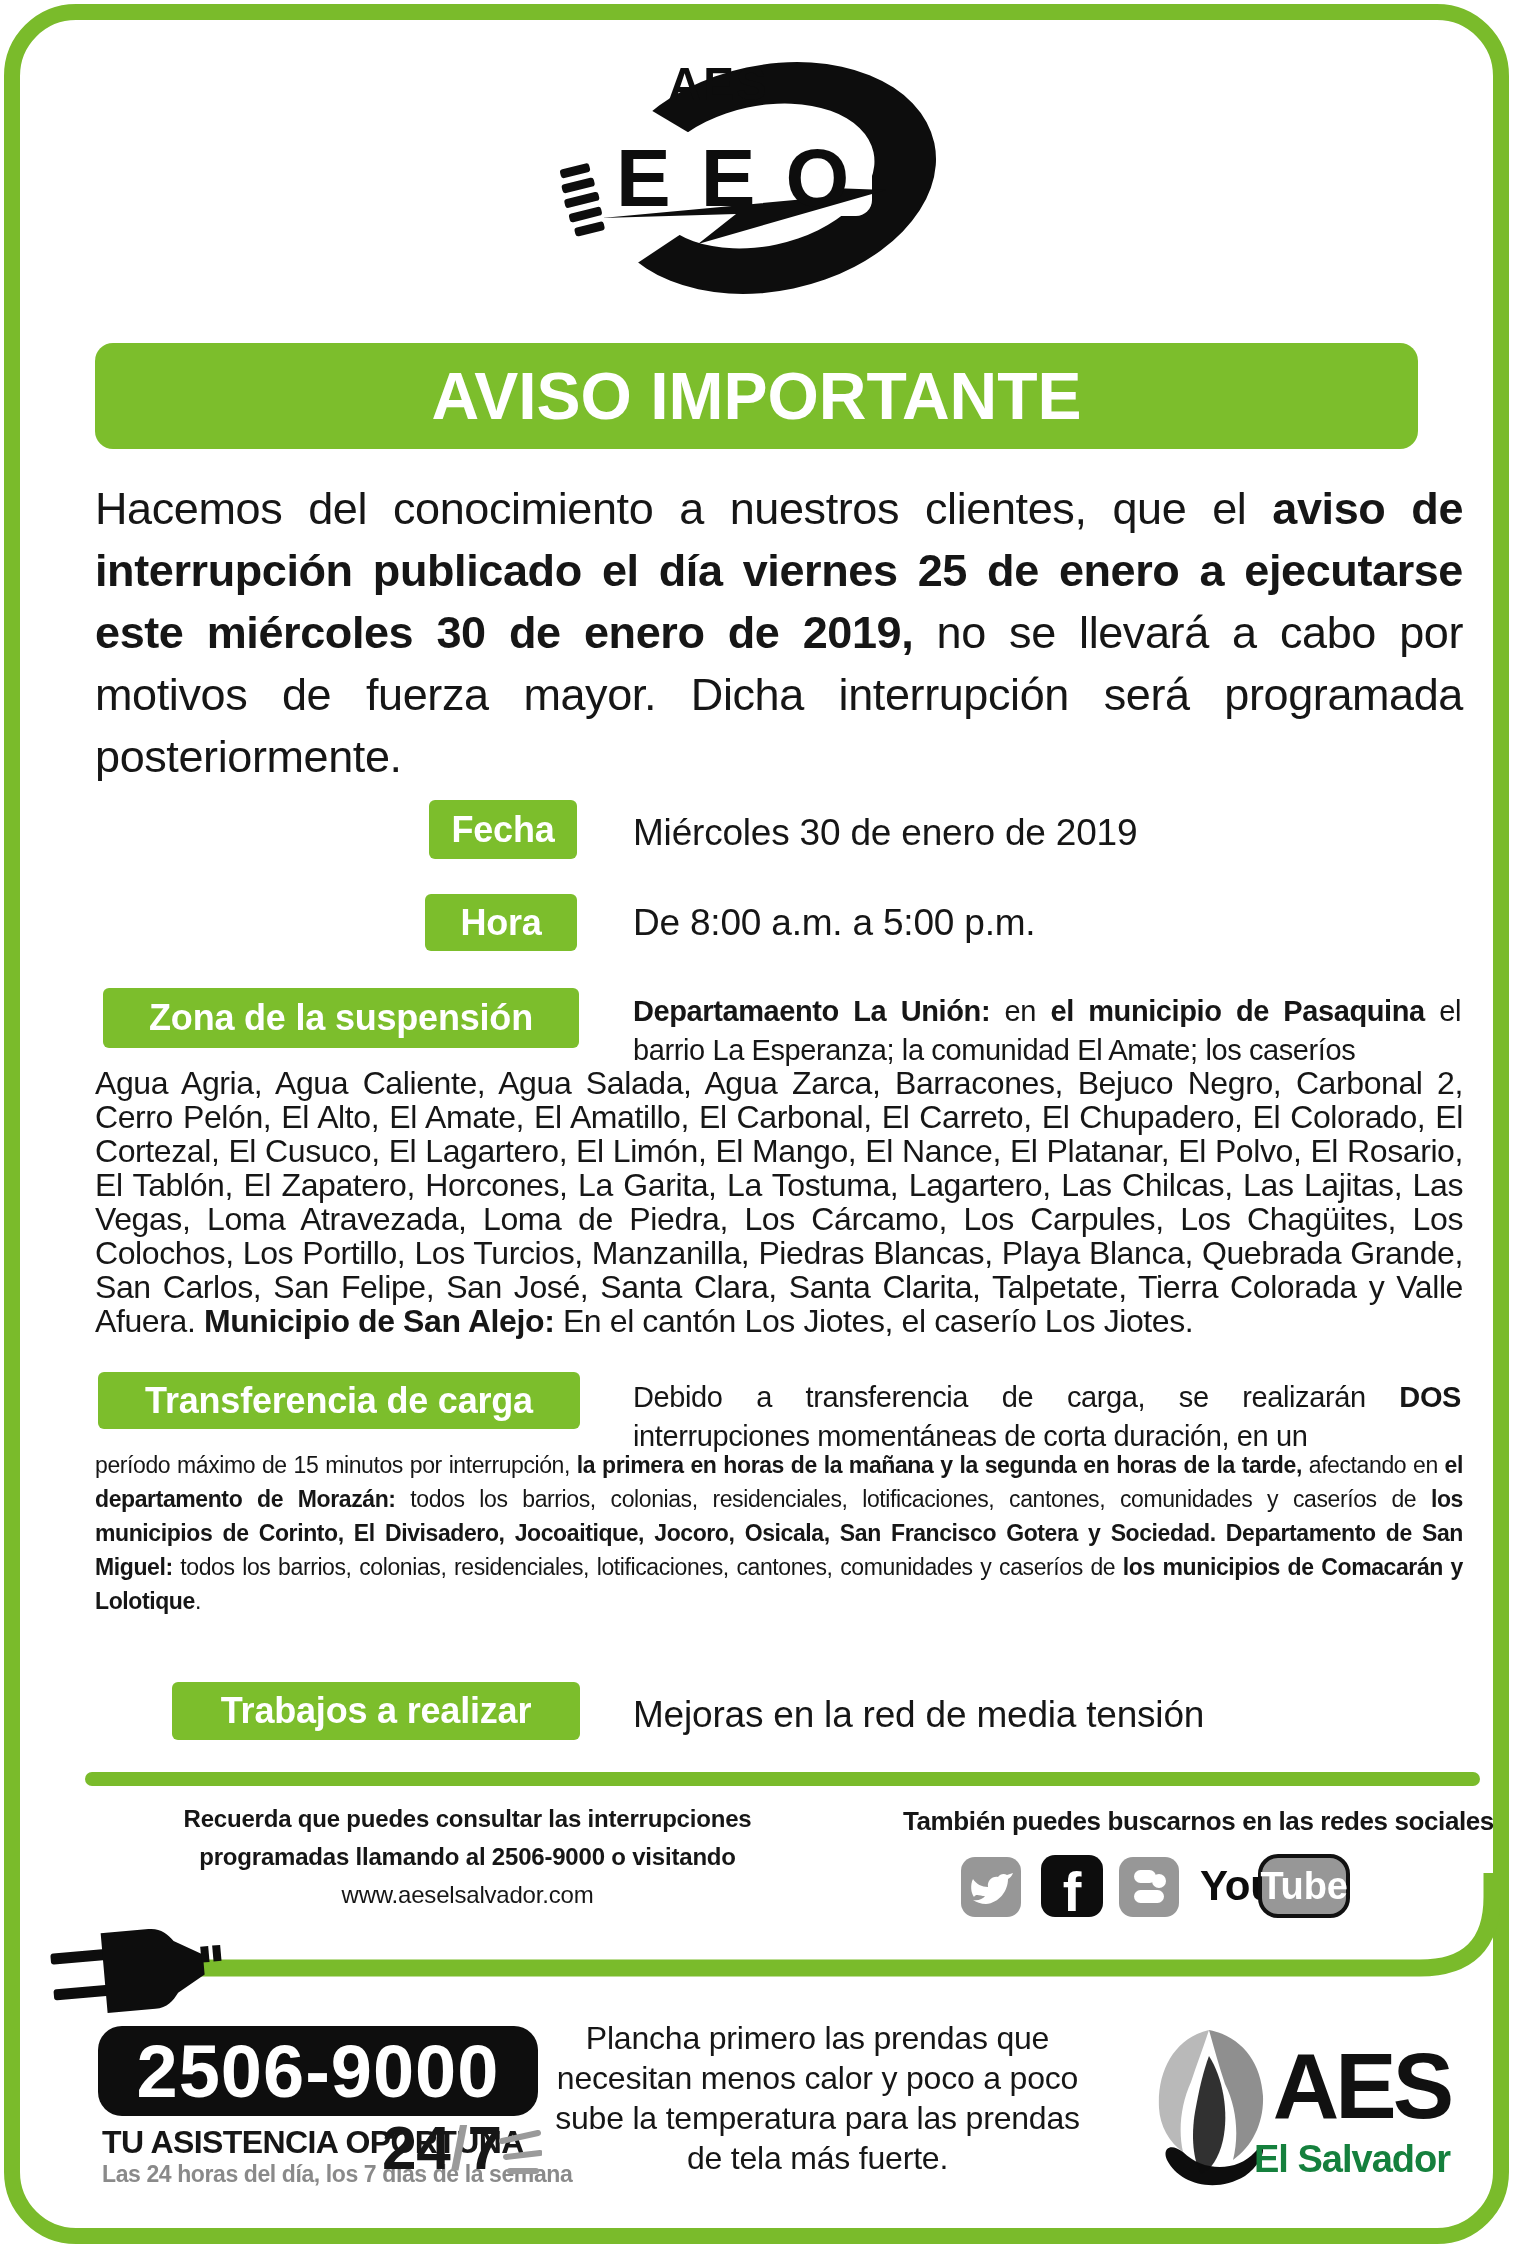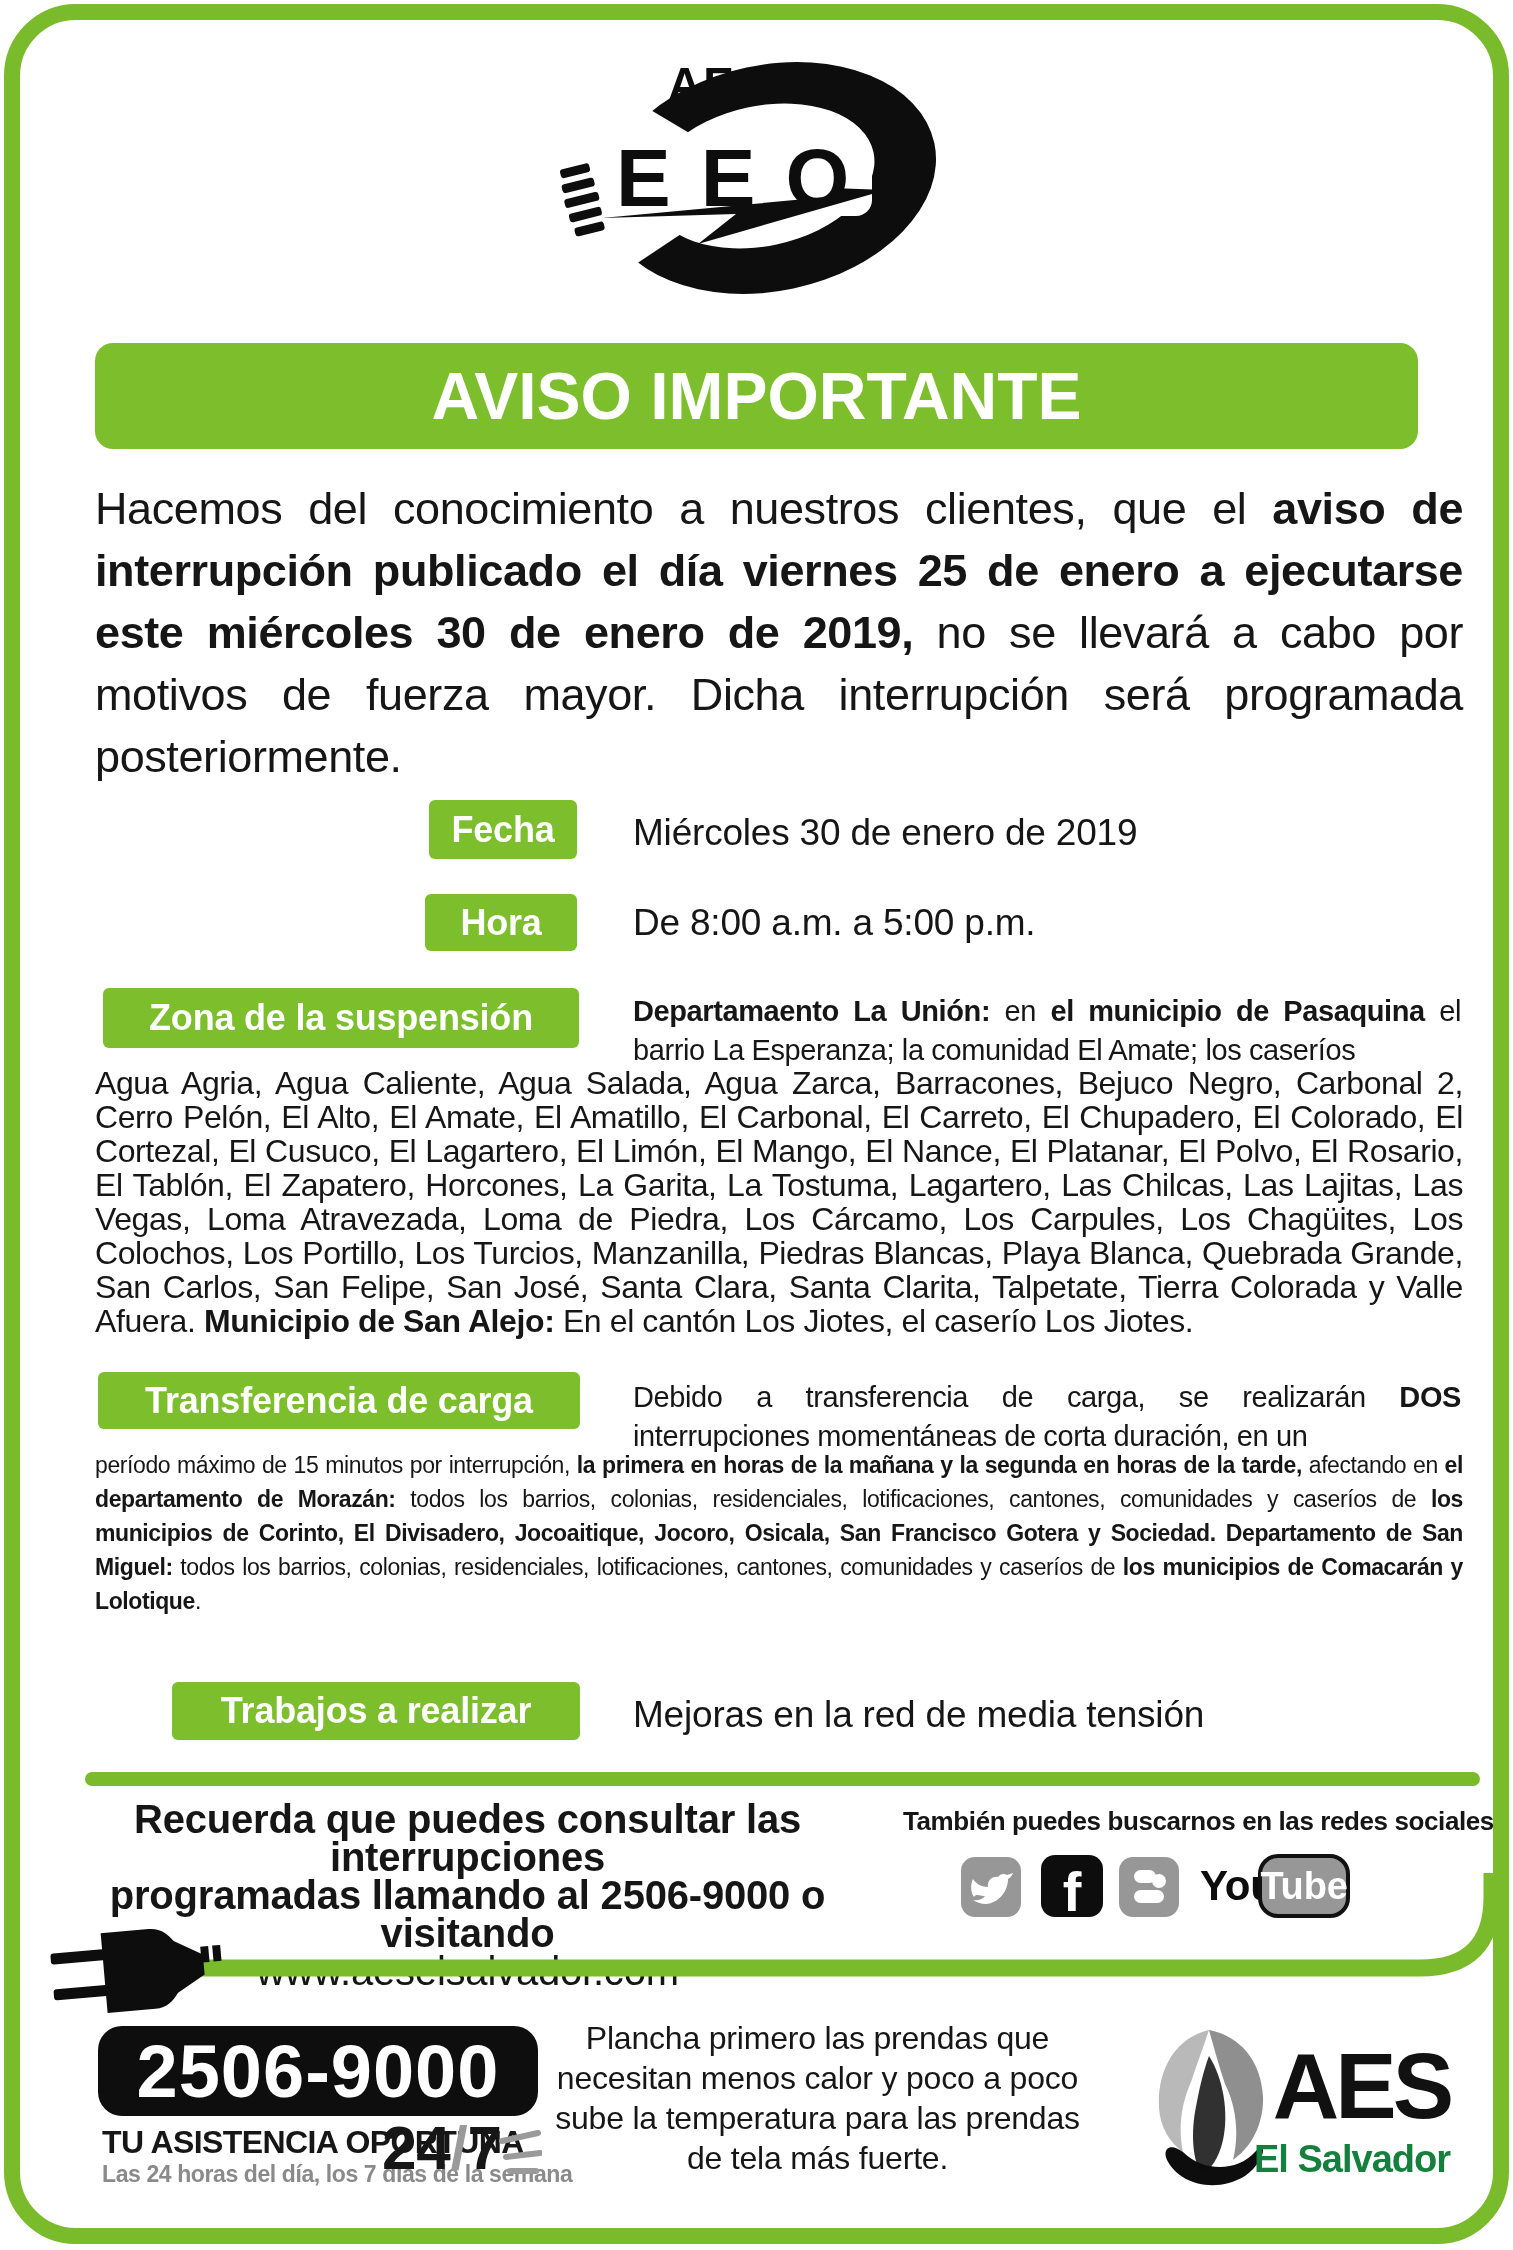--- a/index.html
+++ b/index.html
@@ -44,21 +44,21 @@
   .v-fecha{top:812px;}
   .v-hora{top:902px;}
   .v-trabajos{top:1694px;}
   .col-right{position:absolute;left:633px;width:828px;text-align:justify;font-size:29px;line-height:39px;letter-spacing:-0.4px;}
   .zona-intro{top:992px;}
   .transfer-intro{top:1378px;}
   .zona-list{left:95px;top:1066px;width:1368px;font-size:32px;line-height:34px;letter-spacing:-0.4px;}
   .transfer-body{left:95px;top:1448px;width:1368px;font-size:23px;line-height:34px;letter-spacing:-0.4px;}
   
   .divider{position:absolute;left:85px;top:1772px;width:1395px;height:14px;background:var(--green);border-radius:8px;}
-  .remember{position:absolute;left:95px;top:1800px;width:745px;text-align:center;line-height:38px;font-size:40px;}
+  .remember{position:absolute;left:95px;top:1800px;width:745px;text-align:center;line-height:38px;font-size:24px;}
   .remember .l12{font-weight:700;}
   .social-title{position:absolute;left:903px;top:1806px;width:560px;font-size:26px;font-weight:700;white-space:nowrap;letter-spacing:-0.4px;}
   .icon-tile{position:absolute;border-radius:14px;}
   .tw{left:961px;top:1857px;width:60px;height:60px;background:var(--gray);}
   .fb{left:1041px;top:1855px;width:62px;height:62px;background:#0d0d0d;color:#fff;display:flex;align-items:flex-end;justify-content:center;font-weight:800;font-size:56px;line-height:50px;overflow:hidden;}
   .bg{left:1119px;top:1857px;width:60px;height:60px;background:var(--gray);}
   .yt-you{position:absolute;left:1200px;top:1862px;font-size:42px;font-weight:800;color:#0d0d0d;}
   .yt-tube{
     position:absolute;left:1258px;top:1854px;width:92px;height:64px;background:var(--gray);
     border:4px solid #111;border-radius:20px;box-sizing:border-box;

